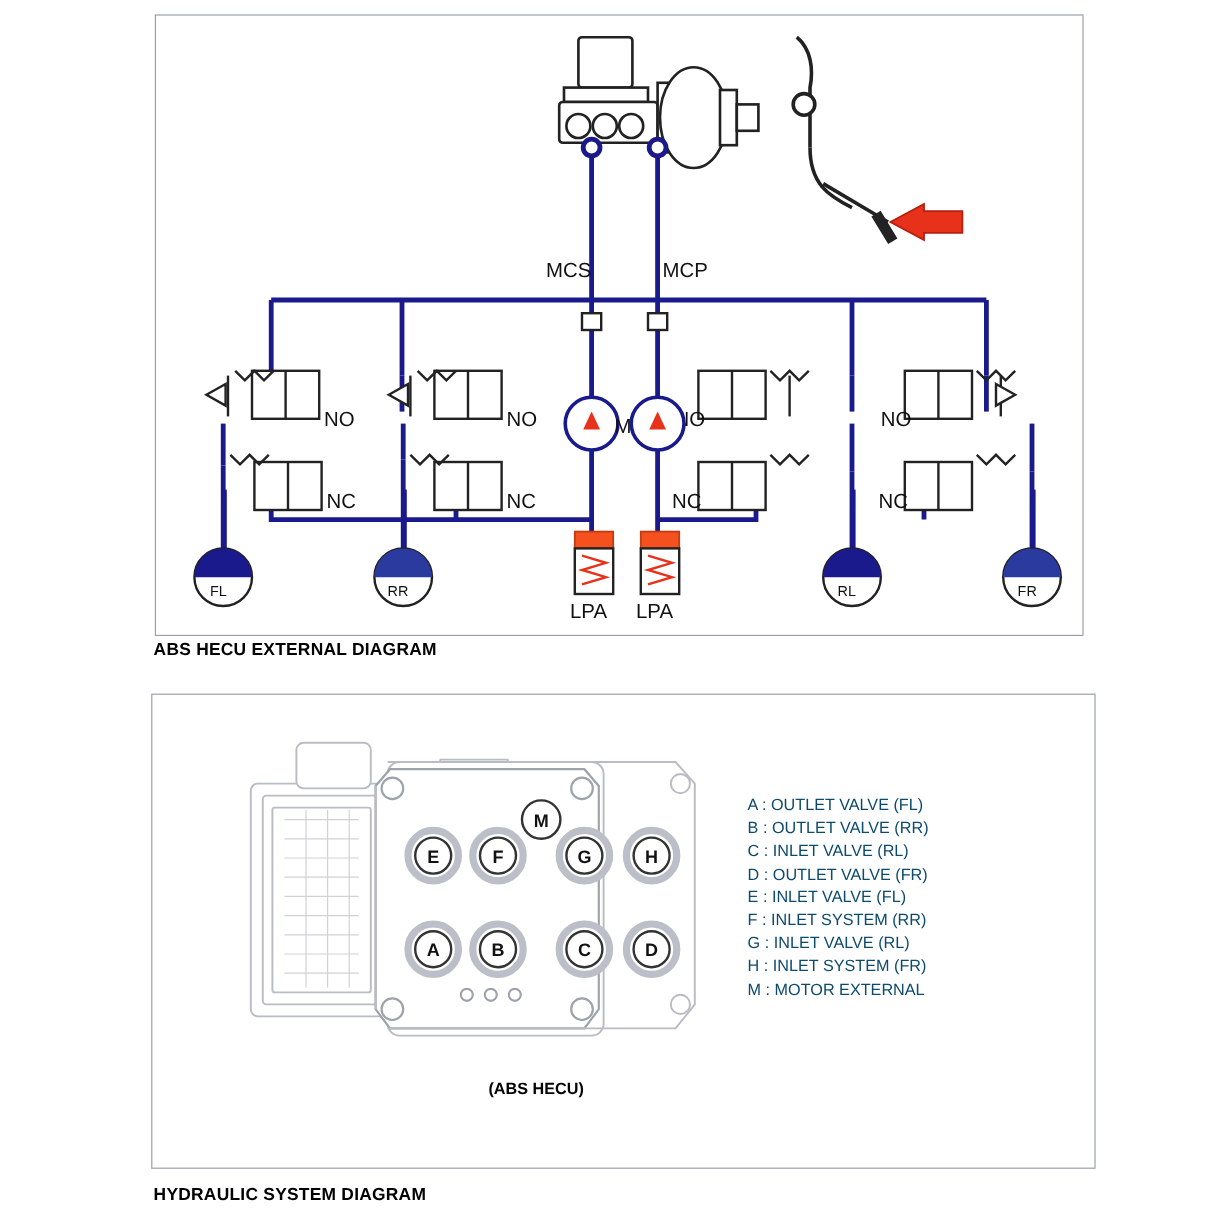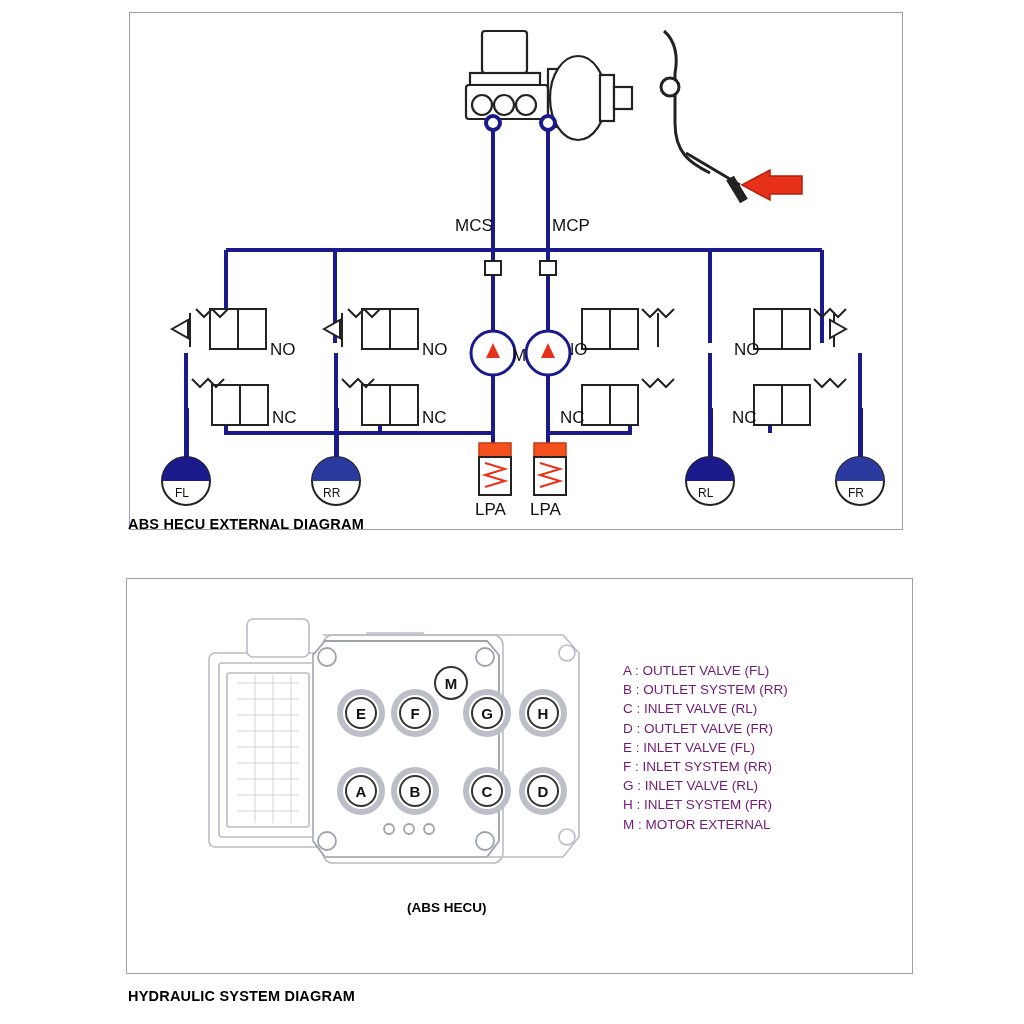--- a/index.html
+++ b/index.html
@@ -1,25 +1,25 @@
 <!DOCTYPE html>
 <html><head>
 <meta charset="utf-8">
 <style>
   html,body{margin:0;padding:0;background:#ffffff;}
   body{width:1024px;height:1024px;font-family:"Liberation Sans",sans-serif;color:#000;position:relative;overflow:hidden;}
   .panel{position:absolute;border:1px solid #9aa0b0;background:#fff;}
   #hydraulic-panel{left:129px;top:12px;width:772px;height:516px;}
   #hecu-panel{left:126px;top:578px;width:785px;height:394px;}
   .caption{position:absolute;font-weight:bold;font-size:14.5px;letter-spacing:.2px;}
-  #caption-hecu{left:128px;top:516px;}
+  #caption-hecu{left:128px;top:534px;}
   #caption-hydraulic{left:128px;top:988px;}
   svg{display:block;}
   .lbl{font-family:"Liberation Sans",sans-serif;}
-  .legend{position:absolute;left:622px;top:660px;font-size:13.5px;line-height:19.2px;color:#701a75;}
+  .legend{position:absolute;left:622px;top:660px;font-size:13.5px;line-height:19.2px;color:#0c4a6e;}
   .legend div{white-space:pre;}
   #abs-hecu-label{position:absolute;left:406px;top:899px;font-size:13.5px;}
 </style>
 </head>
 <body>
 
 <div class="panel" id="hydraulic-panel">
   <svg width="770" height="514" viewBox="0 0 770 514">
     <g stroke="#1a1a8c" stroke-width="4" fill="none">
 
@@ -306,21 +306,21 @@
       <path d="M196 56 L436 56 L452 74 L452 258 L436 278 L196 278"></path>
       <circle cx="440" cy="74" r="8"></circle>
       <circle cx="440" cy="258" r="8"></circle>
     </g>
   </svg>
 
   <div id="abs-hecu-label" style="position:absolute;left:280px;top:321px;font-weight:bold;">(ABS HECU)</div>
 
   <div class="legend" style="position:absolute;left:496px;top:82px;">
     <div>A : OUTLET VALVE (FL)</div>
-    <div>B : OUTLET SYSTEM (RR)</div>
+    <div>B : OUTLET VALVE (RR)</div>
     <div>C : INLET VALVE (RL)</div>
     <div>D : OUTLET VALVE (FR)</div>
     <div>E : INLET VALVE (FL)</div>
     <div>F : INLET SYSTEM (RR)</div>
     <div>G : INLET VALVE (RL)</div>
     <div>H : INLET SYSTEM (FR)</div>
     <div>M : MOTOR EXTERNAL</div>
   </div>
 </div>
 

